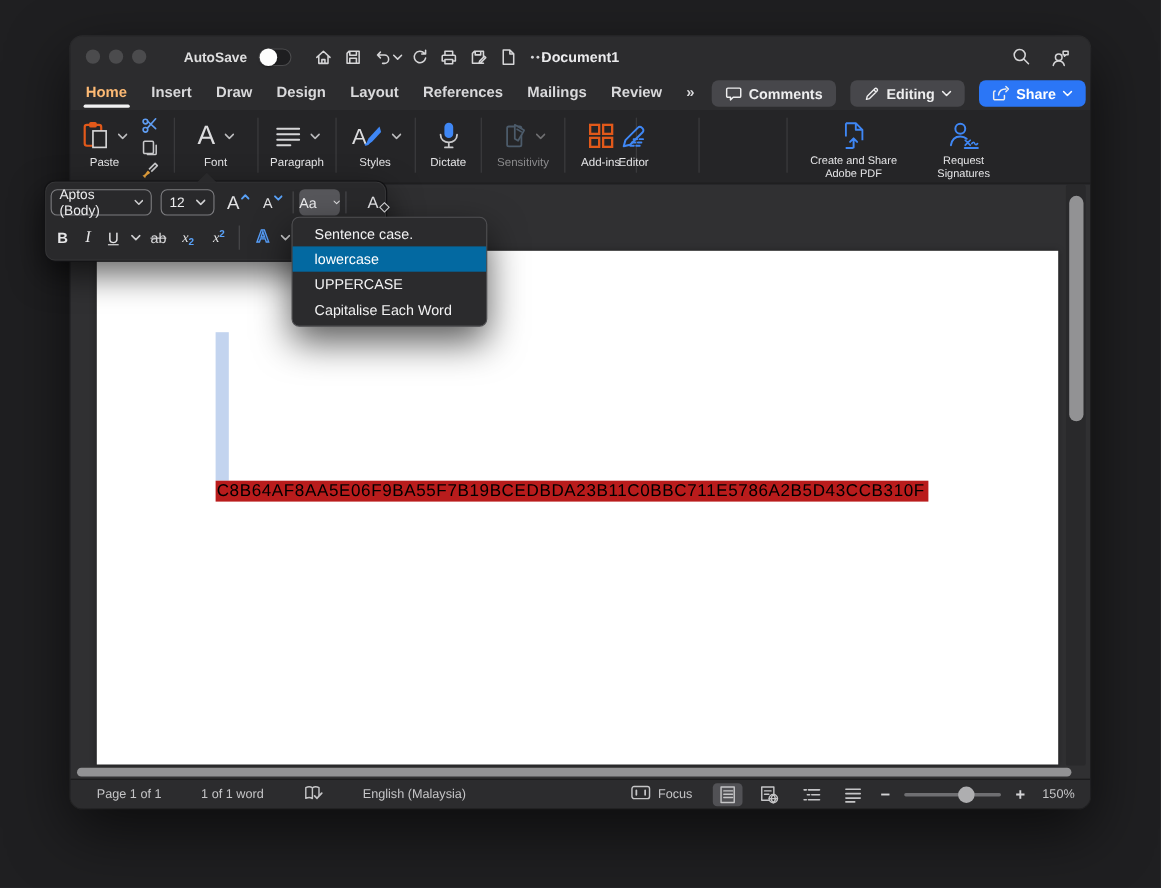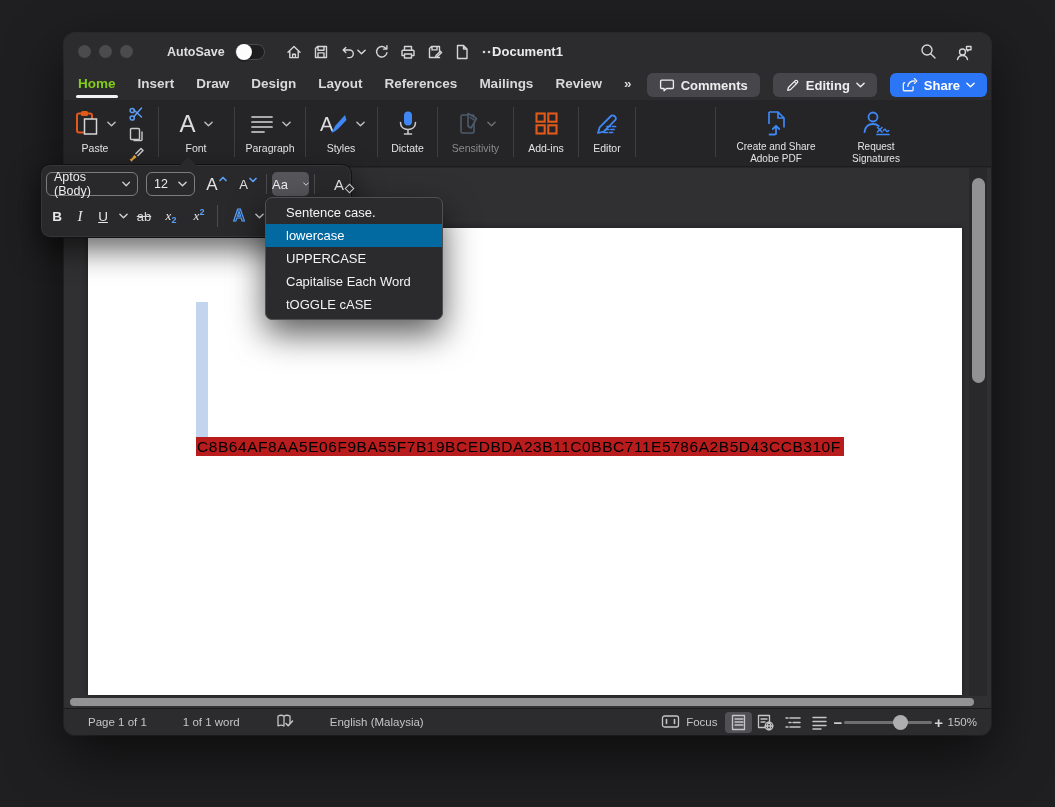--- a/index.html
+++ b/index.html
@@ -21,21 +21,21 @@
   .tb-btn { width:27px; height:24px; display:flex; align-items:center; justify-content:center; color:#d5d5d7; }
   .tb-btn svg { stroke:#d5d5d7; fill:none; stroke-width:1.4; stroke-linecap:round; stroke-linejoin:round; }
   .doc-title { position:absolute; left:0; right:0; top:0; height:37px; display:flex; align-items:center; justify-content:center;
     font-size:13px; font-weight:700; color:#ebebed; pointer-events:none; }
   .tb-right { margin-left:auto; display:flex; align-items:center; gap:8px; }
 
   
   .tabsrow { height:30px; background:#2c2c2e; display:flex; align-items:center; padding:0 4px 0 14px; position:relative; }
   .tabs { display:flex; align-items:center; gap:22px; }
   .tab { font-size:13.5px; font-weight:700; color:#d9d9db; position:relative; padding:4px 0 8px; }
-  .tab.active { color:#84cc16; }
+  .tab.active { color:#fdba74; }
   .tab.active::after { content:""; position:absolute; left:-2px; right:-2px; bottom:1px; height:2.5px; border-radius:2px; background:#f3f3f4; }
   .tab-actions { margin-left:auto; display:flex; align-items:center; gap:13px; }
   .pill { height:24px; border-radius:6px; background:#47474b; color:#eeeeef; display:flex; align-items:center; gap:6px;
     padding:0 12px; font-size:13px; font-weight:700; }
   .pill svg { stroke:#eeeeef; fill:none; stroke-width:1.5; stroke-linecap:round; stroke-linejoin:round; }
   .pill.share { background:#2b76f6; color:#fff; }
   .chev { width:9px; height:6px; }
   .chev path { stroke:currentColor; stroke-width:1.6; fill:none; stroke-linecap:round; stroke-linejoin:round; }
 
   
@@ -62,21 +62,21 @@
   .sel-line { position:absolute; left:108px; top:209px; height:19px; display:flex; align-items:center; }
   .sel-text { background:#b91c1c; color:#000; font-size:15.5px; letter-spacing:0.55px; line-height:19px; padding:0 3px 0 1px; white-space:nowrap; }
   .vtrack { position:absolute; right:4px; top:0px; width:18px; height:528px; background:#29292b; border-radius:2px; }
   .vthumb { position:absolute; left:2.5px; top:10px; width:13px; height:205px; background:#929294; border-radius:7px; }
   .hthumb { position:absolute; left:6px; top:530px; width:904px; height:8px; background:#929294; border-radius:4px; }
 
   
   .statusbar { position:absolute; left:0; right:0; bottom:0; height:27px; background:#2c2c2e; border-top:1px solid #1b1b1d;
     display:flex; align-items:center; font-size:11.5px; color:#c5c5c7; }
   .sb-left { display:flex; align-items:center; gap:36px; padding-left:24px; }
-  .sb-right { margin-left:auto; display:flex; align-items:center; gap:0; padding-right:14px; }
+  .sb-right { margin-left:auto; display:flex; align-items:center; gap:11px; padding-right:14px; }
   .sb-ic svg { stroke:#c5c5c7; fill:none; stroke-width:1.3; stroke-linecap:round; stroke-linejoin:round; }
   .viewbtn { width:27px; height:21px; border-radius:4px; display:flex; align-items:center; justify-content:center; }
   .viewbtn.active { background:#515155; }
   .focus-g { display:flex; align-items:center; gap:6px; margin-right:8px; }
   .zoomslider { width:88px; height:3px; background:#6f6f72; border-radius:2px; position:relative; margin:0 2px; }
   .zthumb { position:absolute; left:49px; top:-6px; width:15px; height:15px; border-radius:50%; background:#aeaeb0; }
   .zsign { font-size:15px; color:#d3d3d5; font-weight:600; line-height:1; }
   .zoomlabel { width:34px; text-align:right; }
 
   
@@ -339,21 +339,21 @@
           <rect x="2.5" y="2.5" width="8.2" height="8.2" stroke="#e2591a" stroke-width="2.1" fill="none"></rect>
           <rect x="14.3" y="2.5" width="8.2" height="8.2" stroke="#e2591a" stroke-width="2.1" fill="none"></rect>
           <rect x="2.5" y="14.3" width="8.2" height="8.2" stroke="#e2591a" stroke-width="2.1" fill="none"></rect>
           <rect x="14.3" y="14.3" width="8.2" height="8.2" stroke="#e2591a" stroke-width="2.1" fill="none"></rect>
         </svg>
       </div>
       <div class="rlabel">Add-ins</div>
     </div>
     <i class="rdiv" style="left:514px"></i>
 
-    <div class="rgroup" style="left:515px;width:56px">
+    <div class="rgroup" style="left:484px;width:56px">
       <div class="ric">
         <svg width="27" height="26" viewBox="0 0 27 26">
           <path d="M4 22l1.6-5.6L17 5a2.4 2.4 0 0 1 3.4 0l.8.8a2.4 2.4 0 0 1 0 3.4L9.8 20.6z" fill="none" stroke="#3f87f5" stroke-width="1.8" stroke-linejoin="round"></path>
           <path d="M13 15.5h9M11.5 18.5h9M10 21.5h9" stroke="#3f87f5" stroke-width="1.7" stroke-linecap="round" stroke-dasharray="3.2 2.2"></path>
         </svg>
       </div>
       <div class="rlabel">Editor</div>
     </div>
     <i class="rdiv" style="left:571px"></i>
 
@@ -522,14 +522,13 @@
         <path d="M1 1l4 4 4-4"></path>
       </svg>
   </div>
 </div>
 
 <div class="case-menu">
   <div class="mi">Sentence case.</div>
   <div class="mi hl">lowercase</div>
   <div class="mi">UPPERCASE</div>
   <div class="mi">Capitalise Each Word</div>
-  <div class="mi">tOGGLE cASE</div>
 </div>
 
 </body></html>

